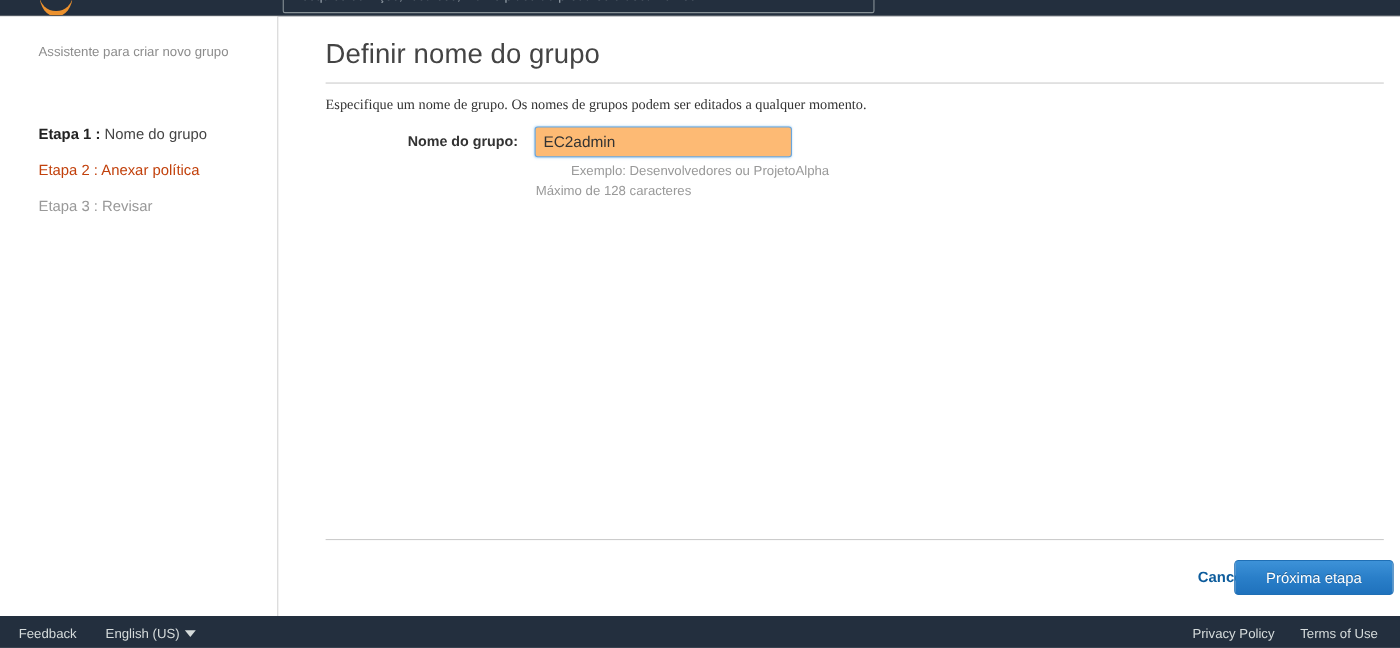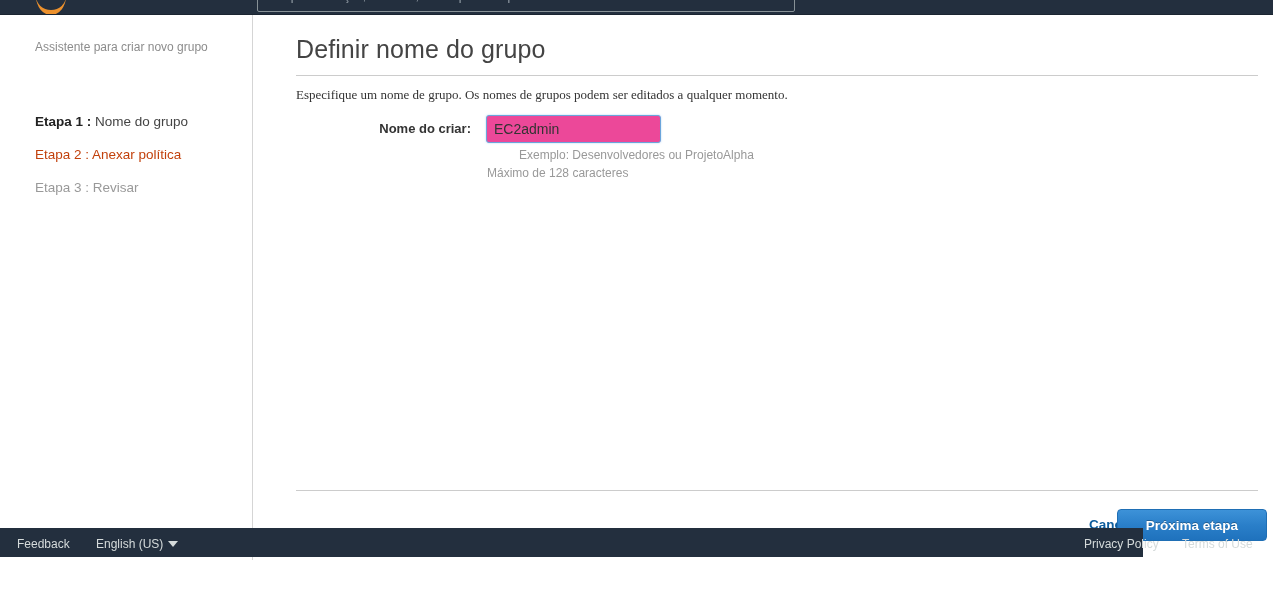--- a/index.html
+++ b/index.html
@@ -163,26 +163,26 @@
     width: 175px;
     text-align: right;
     font-size: 13px;
     font-weight: bold;
     color: #333333;
   }
   .field-input {
     position: absolute;
     left: 220px;
     top: 0;
-    width: 175px;
+    width: 234px;
     height: 28px;
     border: 1px solid #6ba5db;
     border-radius: 3px;
     box-shadow: 0 0 2px rgba(102,175,233,0.55);
-    background: #ec4899;
+    background: #fdba74;
     box-sizing: border-box;
     padding: 0 7px;
     font-family: "Liberation Sans", sans-serif;
     font-size: 14px;
     color: #333333;
     outline: none;
   }
   .field-hint {
     position: absolute;
     left: 221px;
@@ -218,32 +218,32 @@
     right: 19px;
     top: 494px;
     height: 32px;
     padding: 0 28px;
     border: 1px solid #1f6fb5;
     border-radius: 4px;
     background: linear-gradient(to bottom, #3d92d8 0%, #2a7fc9 50%, #1f72bd 100%);
     color: #ffffff;
     font-family: "Liberation Sans", sans-serif;
     font-size: 13.5px;
-    font-weight: bold;
+    font-weight: normal;
     text-shadow: 0 -1px 0 rgba(0,0,0,0.28);
     cursor: pointer;
     white-space: nowrap;
   }
 
   
   .footer {
     position: absolute;
     left: 0;
-    top: 528px;
-    width: 1143px;
+    top: 560px;
+    width: 1273px;
     height: 29px;
     background: #232f3e;
     color: #d5dbdb;
     font-size: 12px;
   }
   .footer-link {
     position: absolute;
     top: 9px;
     color: #d5dbdb;
     text-decoration: none;
@@ -308,21 +308,21 @@
   </div>
   <div class="sidebar-divider"></div>
 
   <div class="content">
 
     <div class="page-heading">Definir nome do grupo</div>
     <div class="heading-rule"></div>
     <div class="page-description">Especifique um nome de grupo. Os nomes de grupos podem ser editados a qualquer momento.</div>
 
     <div class="form-row">
-      <div class="field-label">Nome do criar:</div>
+      <div class="field-label">Nome do grupo:</div>
       <input class="field-input" type="text" value="EC2admin" style="">
       <div class="field-hint hint-1">Exemplo: Desenvolvedores ou ProjetoAlpha</div>
       <div class="field-hint hint-2">Máximo de 128 caracteres</div>
     </div>
 
     <div class="actions-rule"></div>
     <a class="cancel-link">Cancelar</a>
     <button class="primary-button">Próxima etapa</button>
   </div>
 </div>

